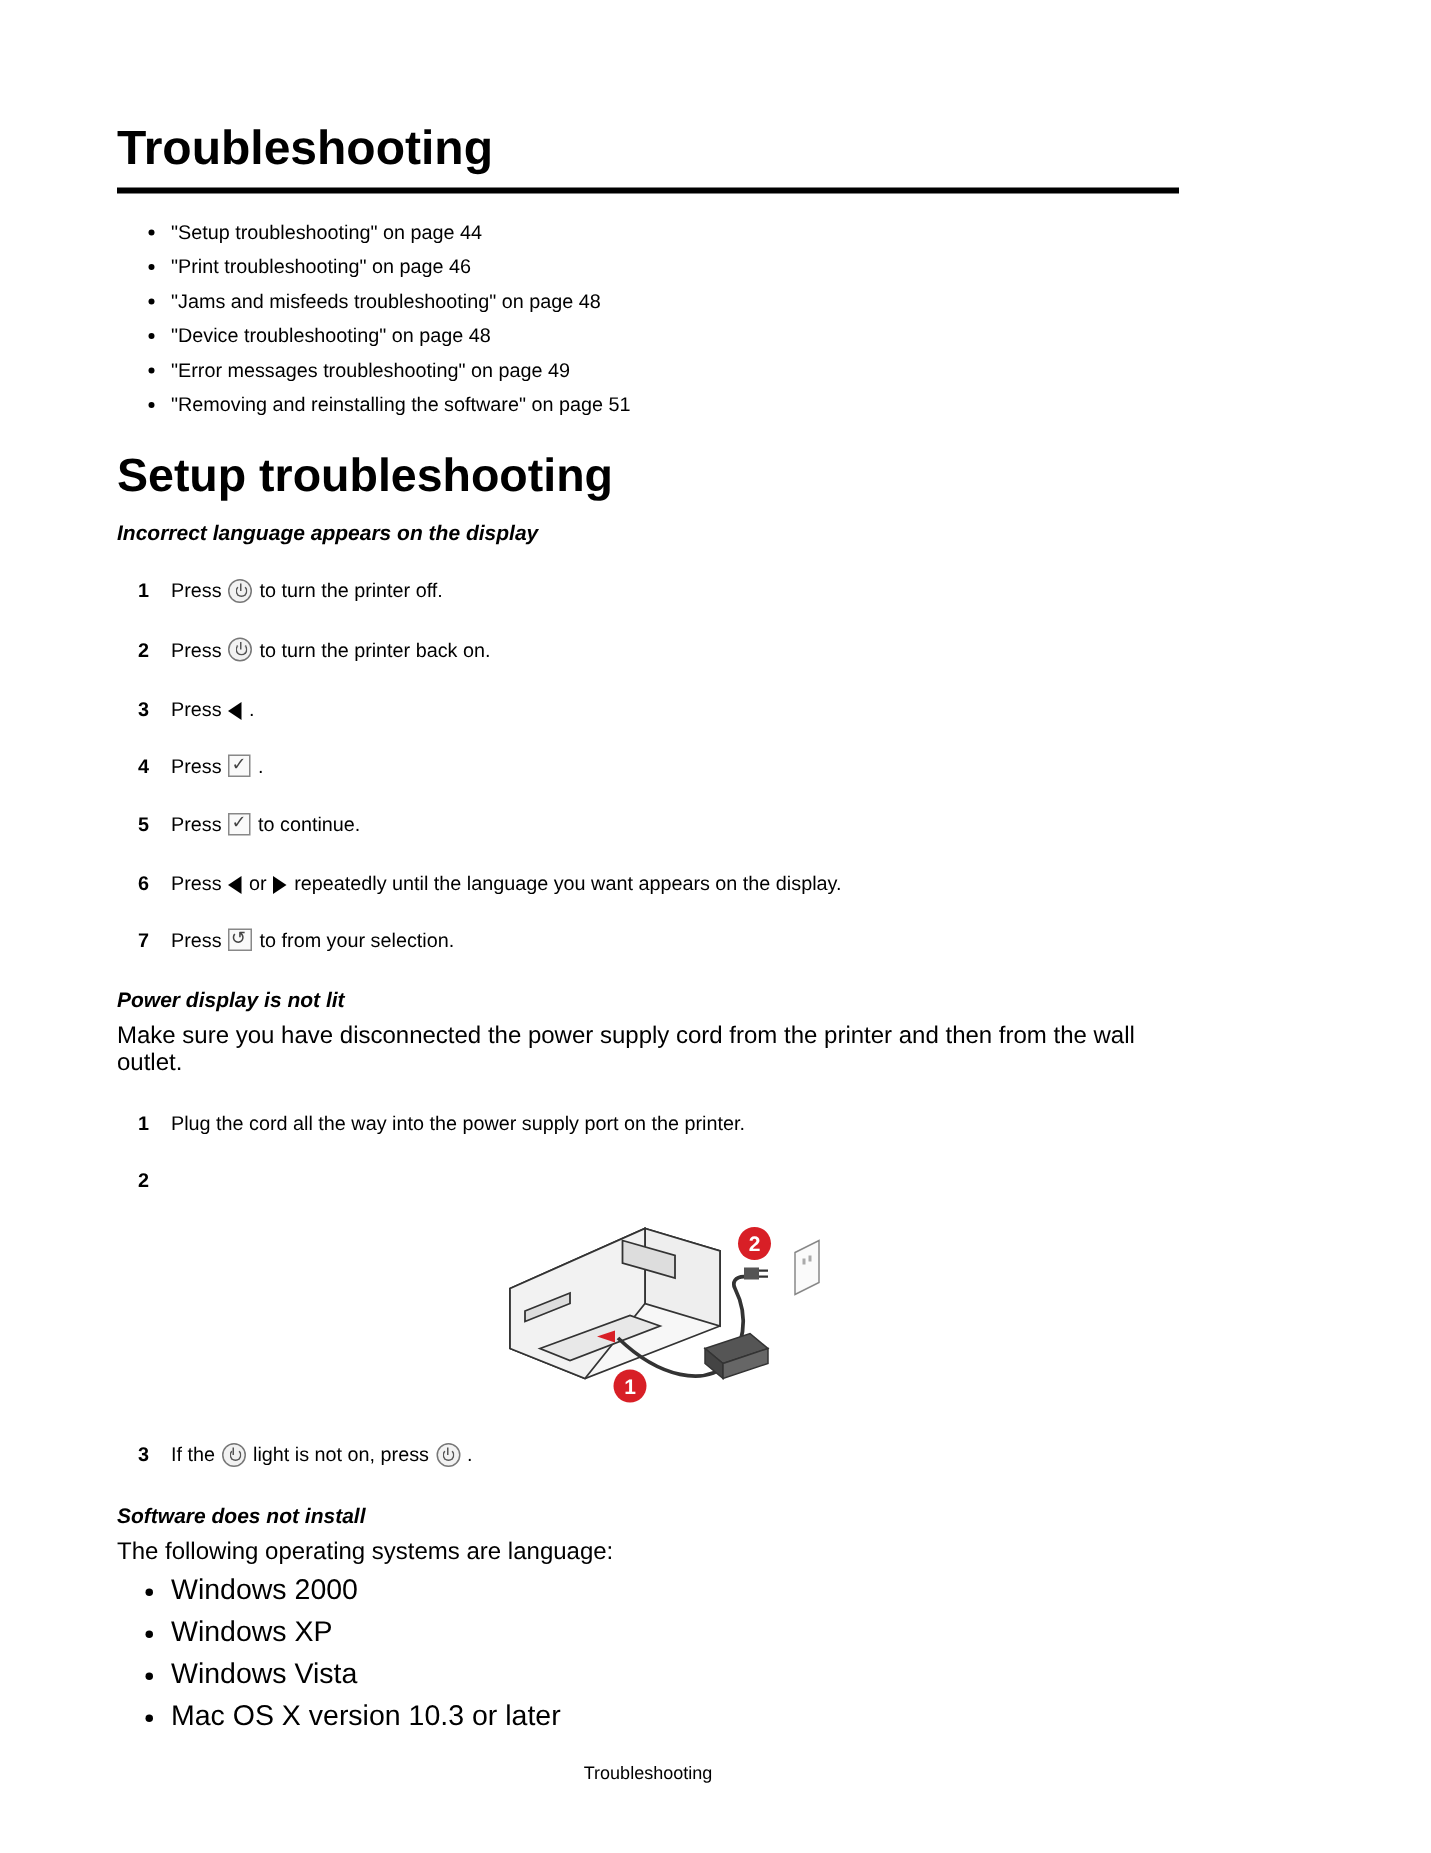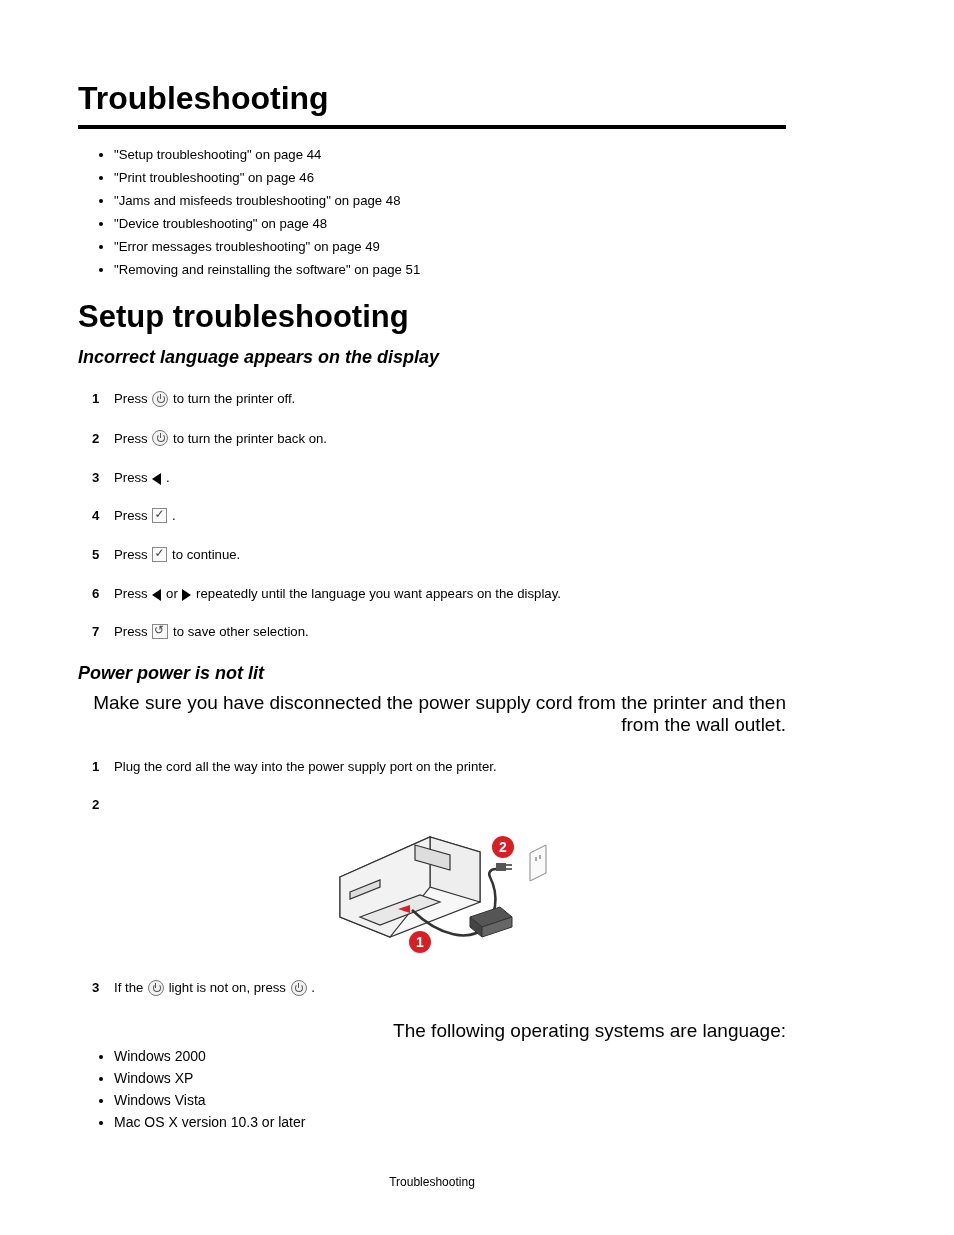--- a/index.html
+++ b/index.html
@@ -31,21 +31,21 @@
   ul.toc li {
     font-size: 13.2px;
     margin: 8px 0;
   }
   h2.section {
     font-size: 31px;
     font-weight: bold;
     margin: 14px 0 6px 0;
   }
   h3.subsection {
-    font-size: 18px;
+    font-size: 14px;
     font-weight: bold;
     font-style: italic;
     margin: 12px 0 4px 0;
   }
   ol.steps {
     list-style: none;
     padding: 0;
     margin: 6px 0 6px 14px;
     counter-reset: step;
   }
@@ -57,30 +57,29 @@
     padding-left: 22px;
   }
   ol.steps > li::before {
     content: counter(step);
     font-weight: bold;
     position: absolute;
     left: 0;
     top: 0;
   }
   p.body {
-    font-size: 19px;
+    font-size: 16px;
     margin: 8px 0 6px 0;
-    text-align: right;
   }
   ul.bul {
     margin: 4px 0 4px 36px;
     padding: 0;
   }
   ul.bul li {
-    font-size: 14px;
+    font-size: 19px;
     margin: 6px 0;
   }
   .footer {
     position: absolute;
     left: 0;
     right: 0;
     bottom: 46px;
     text-align: center;
   }
   .footer .ft {
@@ -215,25 +214,25 @@
     <li>
       <span>Press </span>
       <span class="ico tri-l"></span>
       <span> or </span>
       <span class="ico tri-r"></span>
       <span> repeatedly until the language you want appears on the display.</span>
     </li>
     <li>
       <span>Press </span>
       <span class="ico back-ico"></span>
-      <span> to save other selection.</span>
+      <span> to from your selection.</span>
     </li>
   </ol>
 
-  <h3 class="subsection">Power power is not lit</h3>
+  <h3 class="subsection">Power display is not lit</h3>
   <p class="body">Make sure you have disconnected the power supply cord from the printer and then from the wall outlet.</p>
 
   <ol class="steps">
     <li>
       <span>Plug the cord all the way into the power supply port on the printer.</span>
     </li>
     <li>
 
       <svg class="printer-fig" viewBox="0 0 260 160">
 
@@ -280,20 +279,21 @@
     </li>
     <li>
       <span>If the </span>
       <span class="ico power-ico"></span>
       <span> light is not on, press </span>
       <span class="ico power-ico"></span>
       <span>.</span>
     </li>
   </ol>
 
+  <h3 class="subsection">Software does not install</h3>
   <p class="body">The following operating systems are language:</p>
   <ul class="bul">
     <li>Windows 2000</li>
     <li>Windows XP</li>
     <li>Windows Vista</li>
     <li>Mac OS X version 10.3 or later</li>
   </ul>
 
   <div class="footer">
     <div class="ft">Troubleshooting</div>

